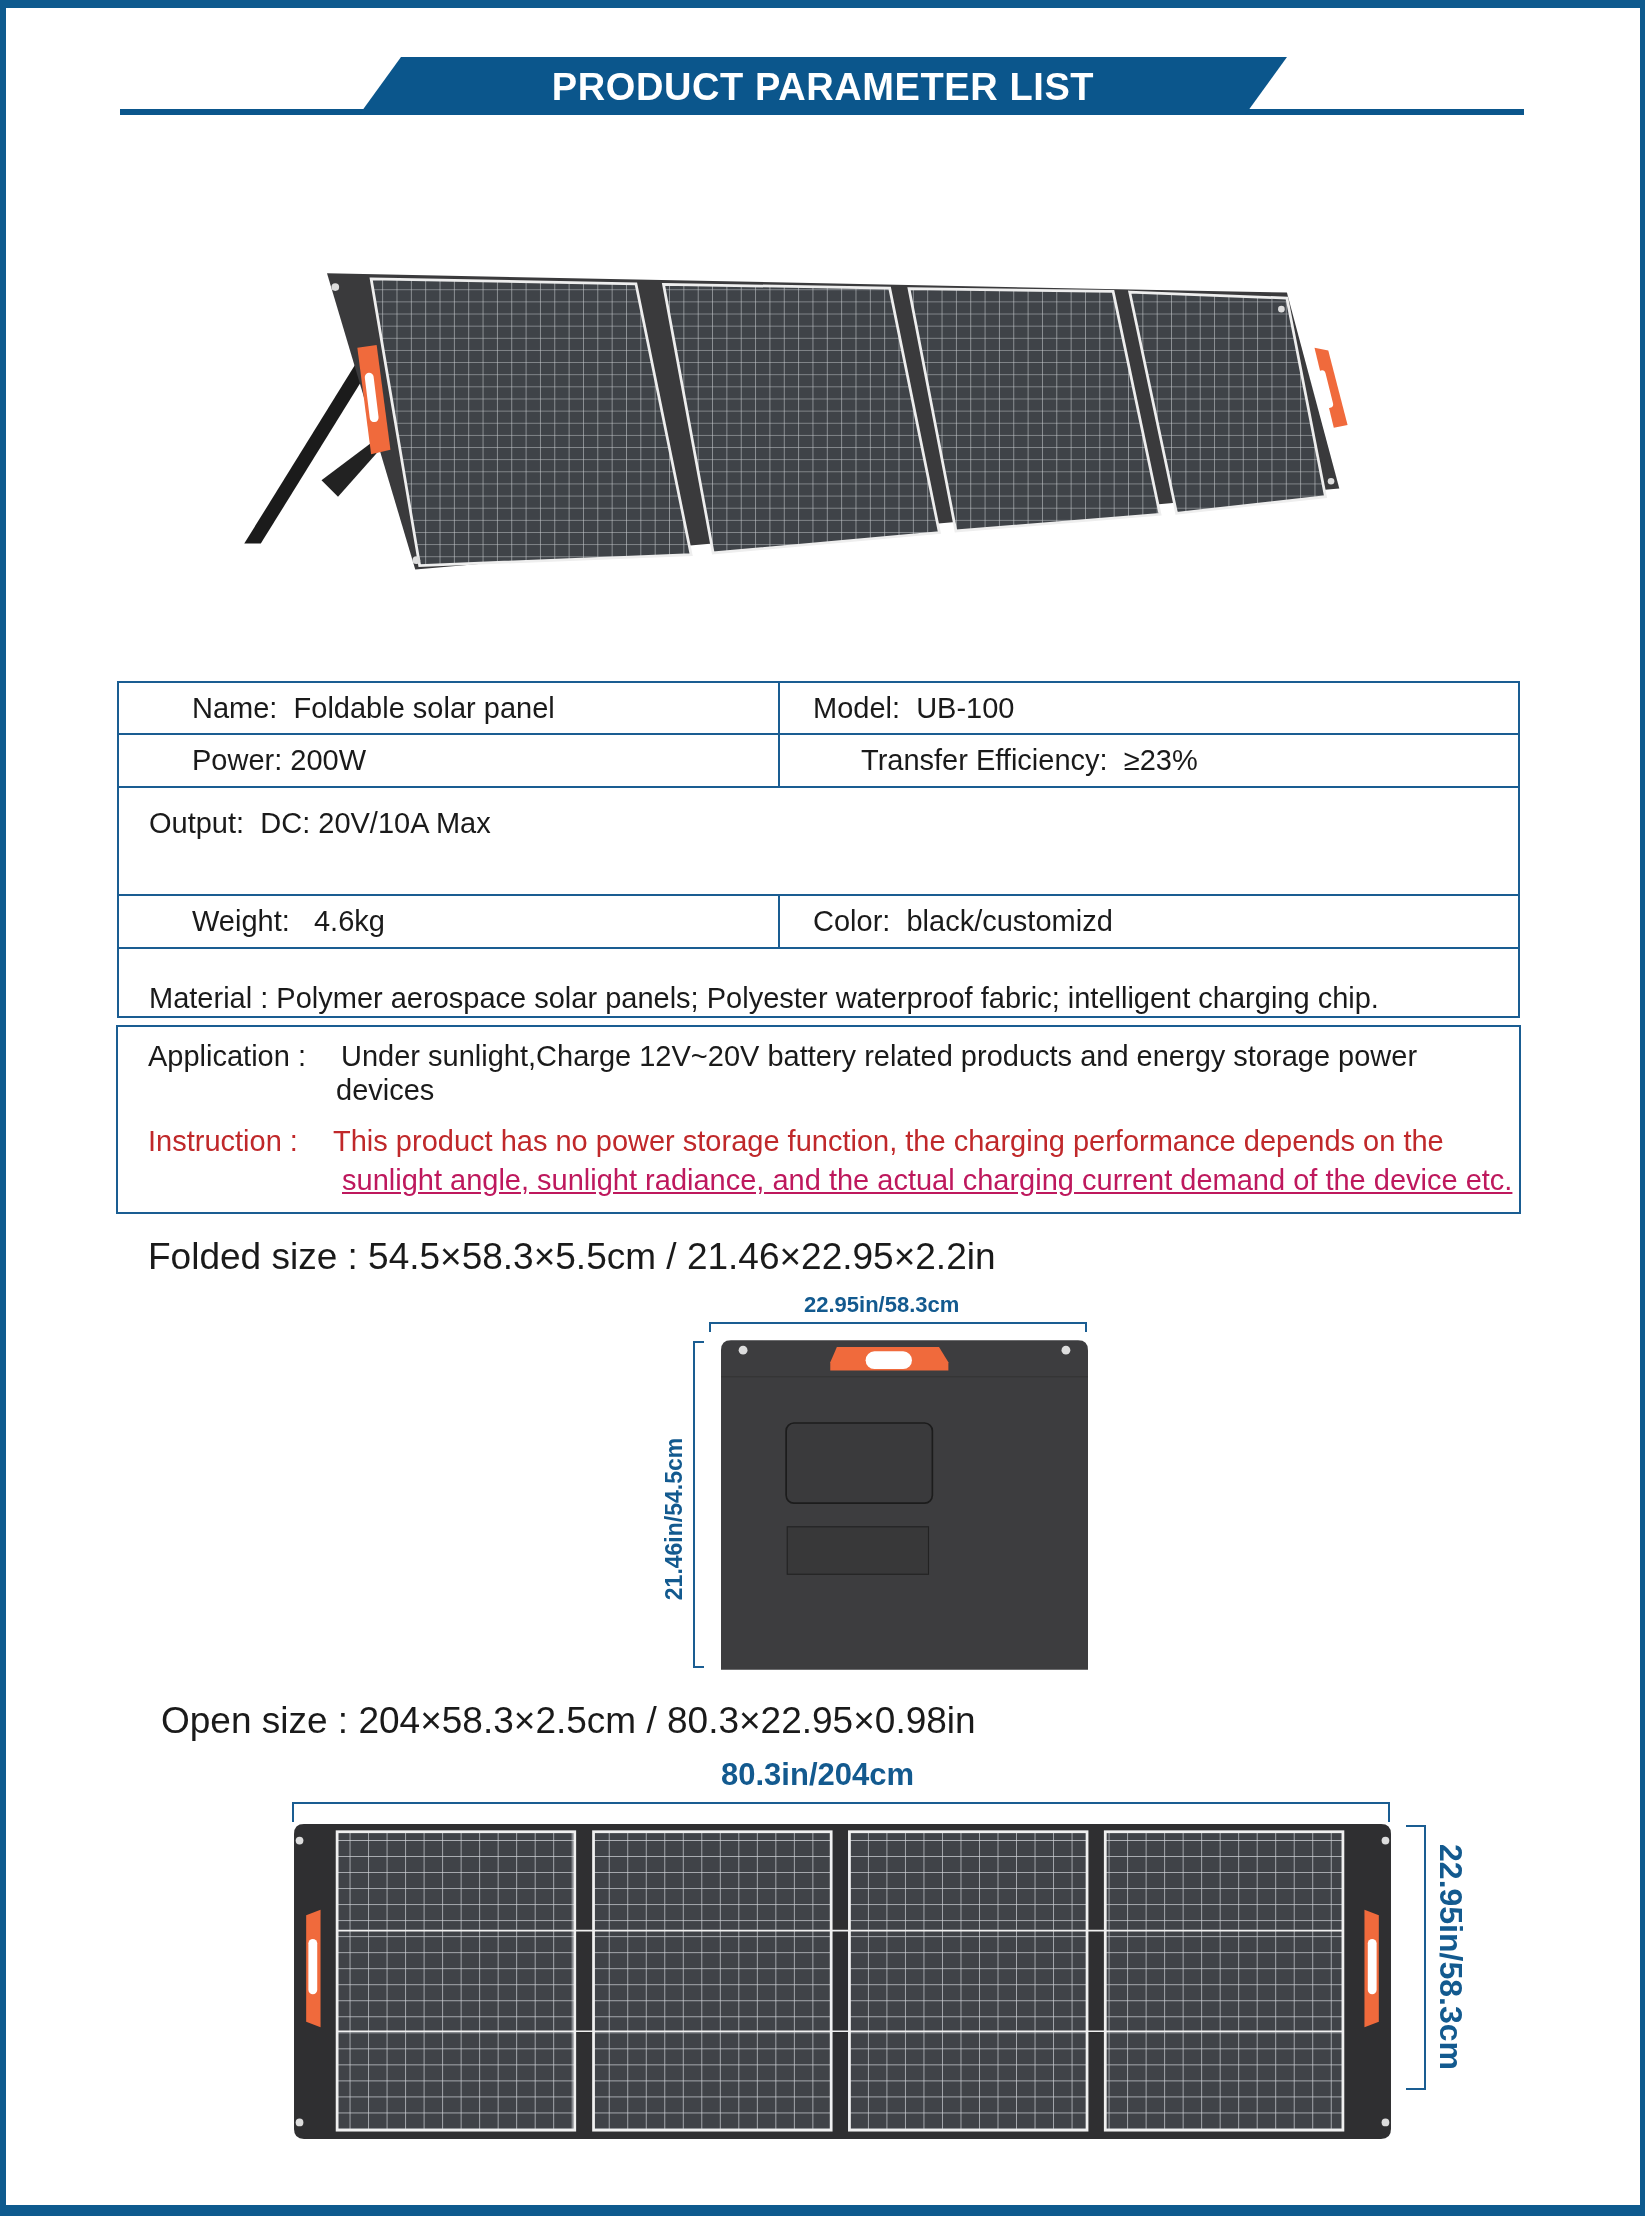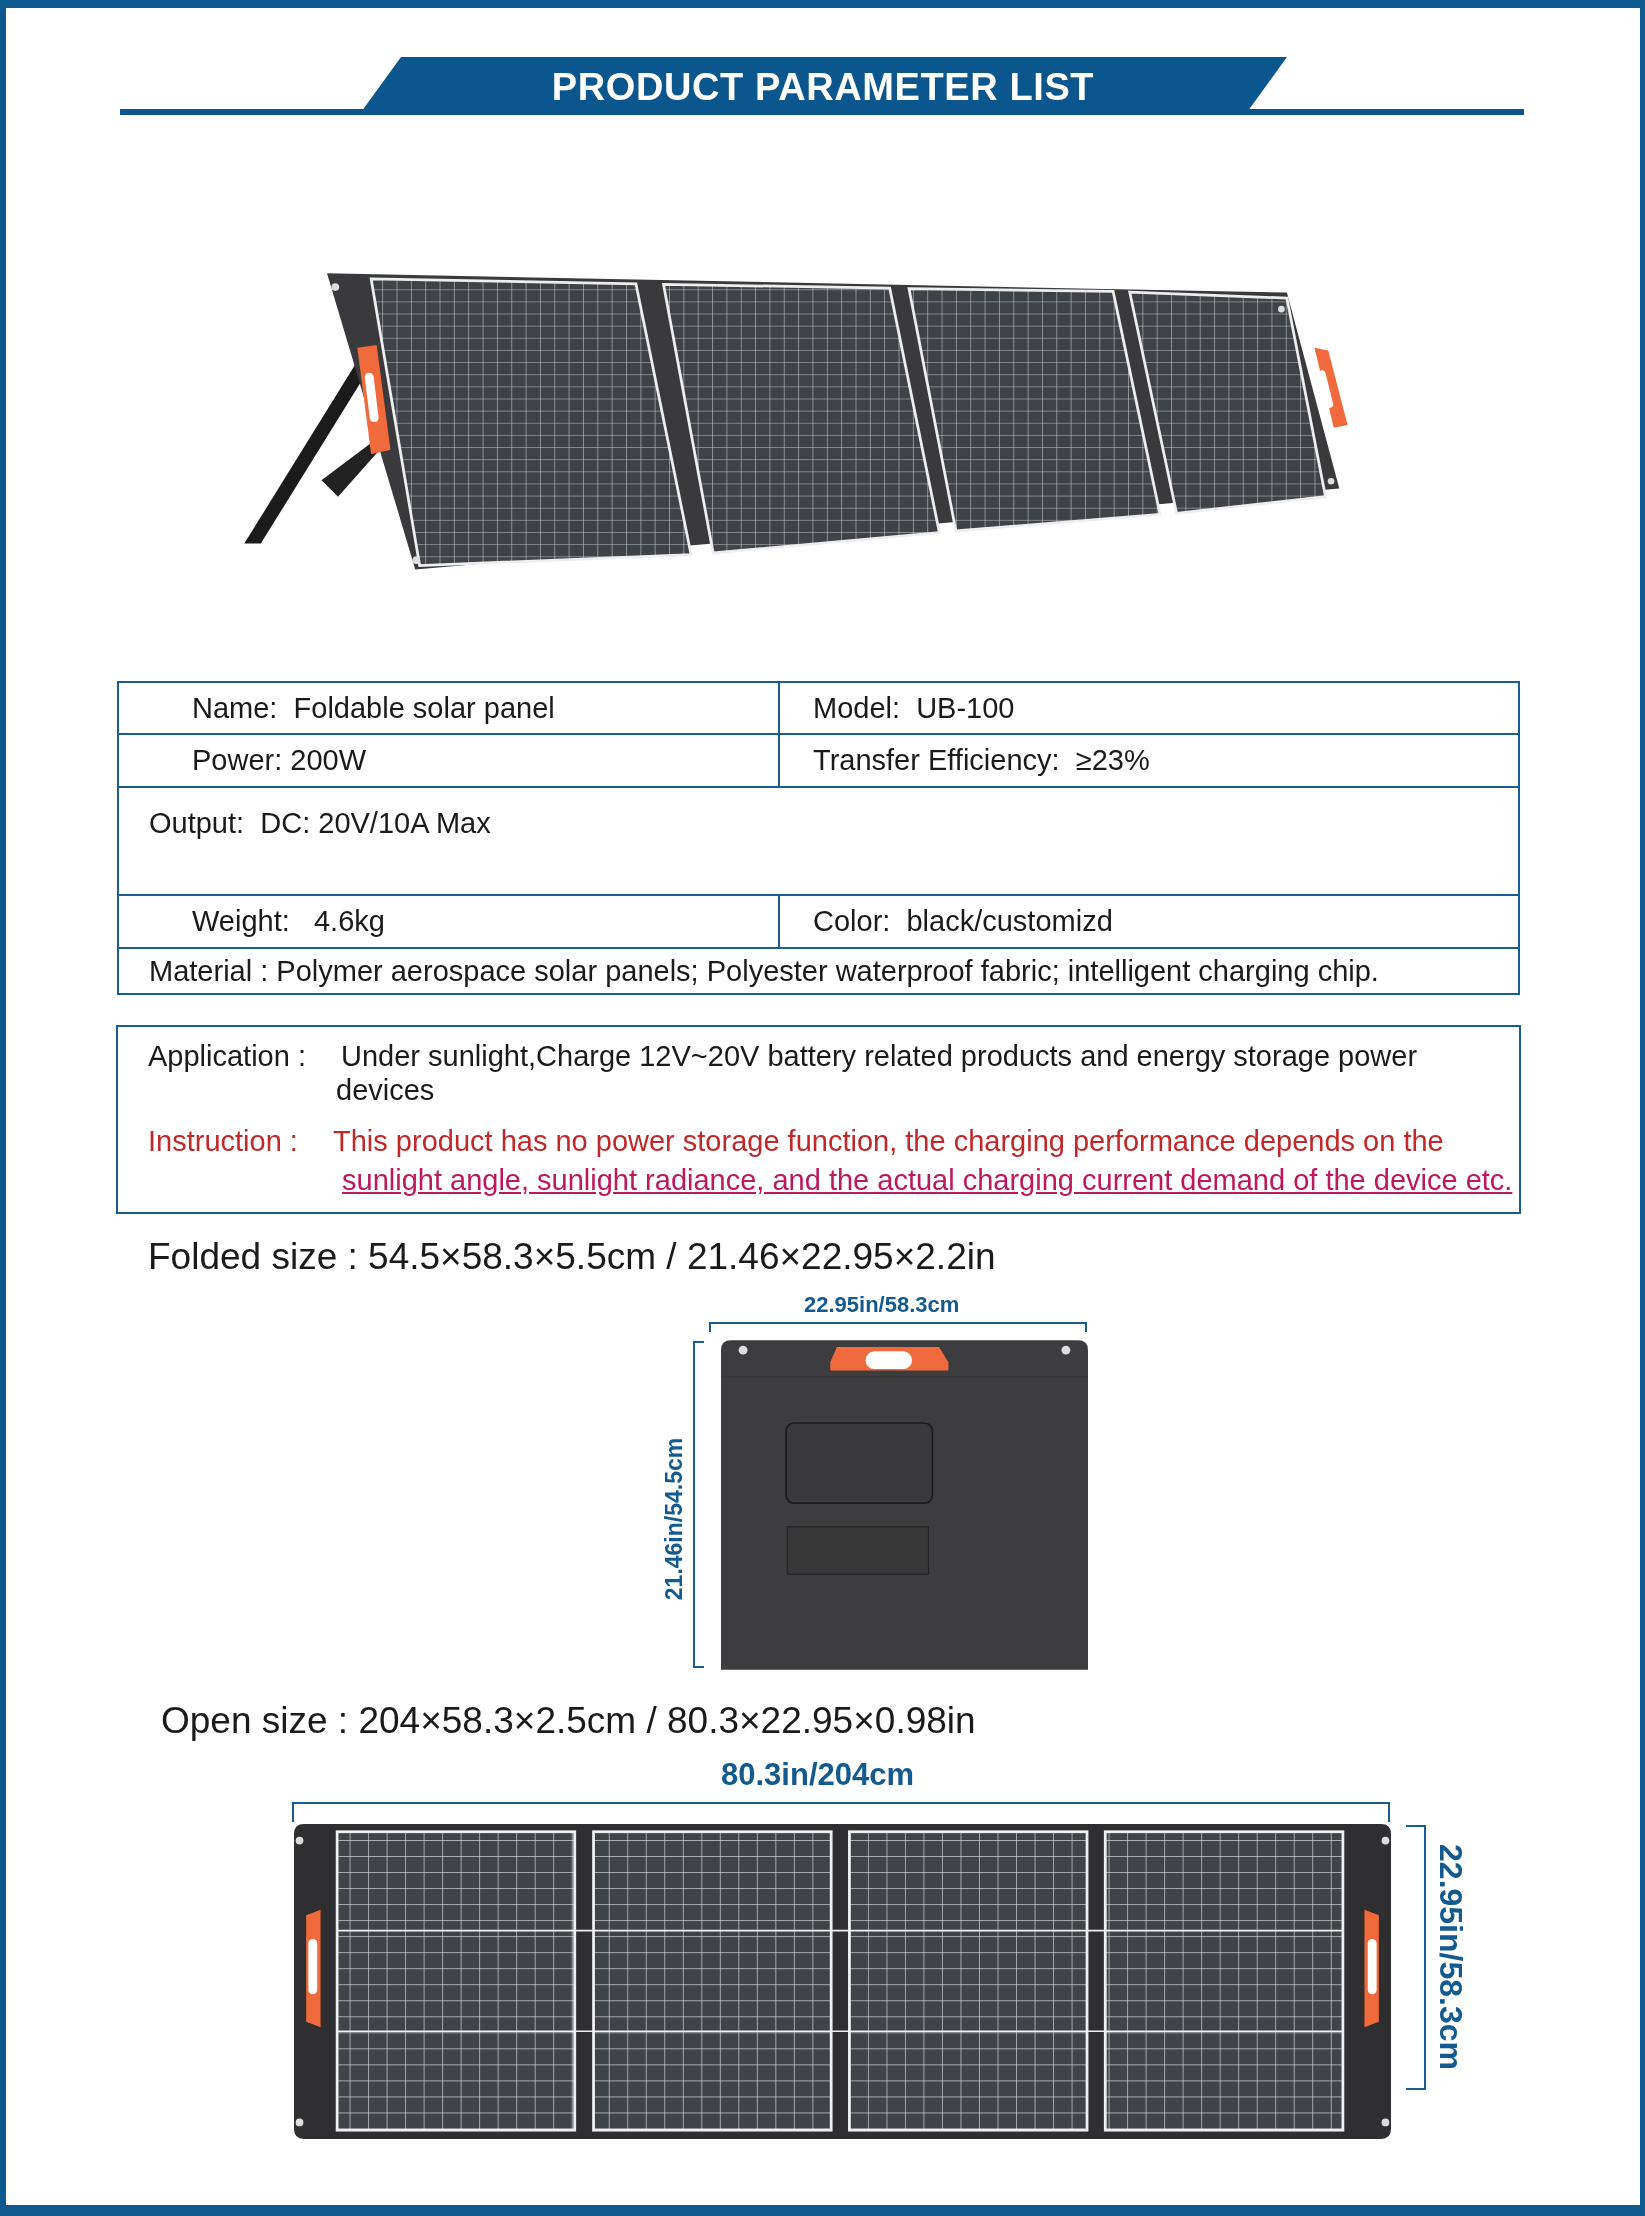--- a/index.html
+++ b/index.html
@@ -13,23 +13,23 @@
   .hero { position:absolute; left:238px; top:265px; width:1171px; height:331px; }
 
   
   .spec { position:absolute; left:117px; top:681px; width:1403px; box-sizing:border-box; border:2.8px solid #1a5d92; }
   .row { display:flex; border-bottom:2.2px solid #1a5d92; box-sizing:border-box; }
   .row:last-child { border-bottom:none; }
   .cell { box-sizing:border-box; padding-left:30px; font-size:29px; color:#1a1a1a; display:flex; align-items:center; }
   .cell.left { width:618px; border-right:2.2px solid #1a5d92;margin-left:43px; }
   .cell.right { flex:1; padding-left:33px; }
   .cell.full { flex:1; }
-  .r1 { height:52px; } .r2 { height:53px; } .r3 { height:108px; align-items:flex-start; }
+  .r1 { height:52px; } .r2 { height:53px;gap:48px; } .r3 { height:108px; align-items:flex-start; }
   .r3 .cell { align-items:flex-start; padding-top:19px; }
-  .r4 { height:53px; } .r5 { height:44px; }
+  .r4 { height:53px; } .r5 { height:36px;margin-top:31px; }
   .val { white-space:pre; }
 
   .app-box { position:absolute; left:116px; top:1025px; width:1405px; height:189px; box-sizing:border-box; border:2.8px solid #1a5d92; }
   .app-line { position:absolute; font-size:29px; white-space:nowrap; }
   .app-label { left:30px; top:13.3px; color:#1a1a1a; }
   .app-text1 { left:223px; top:13.3px; color:#1a1a1a; }
   .app-text2 { left:218px; top:47px; color:#1a1a1a; }
   .ins-label { left:30px; top:98px; color:#c0282a; }
   .ins-text1 { left:215px; top:98px; color:#c0282a; }
   .ins-text2 { left:224px; top:137px; color:#be185d;text-decoration:underline; }

